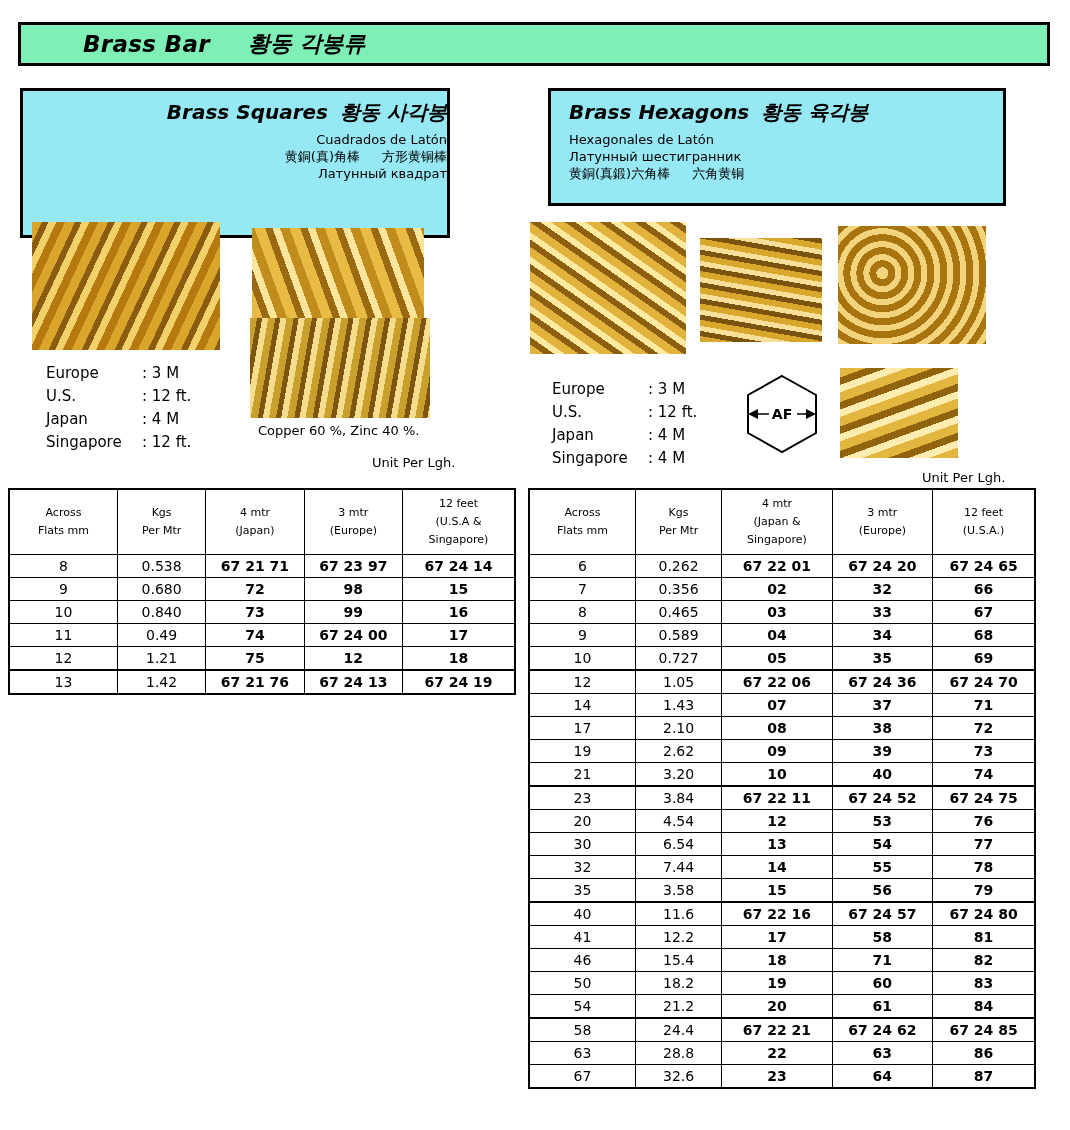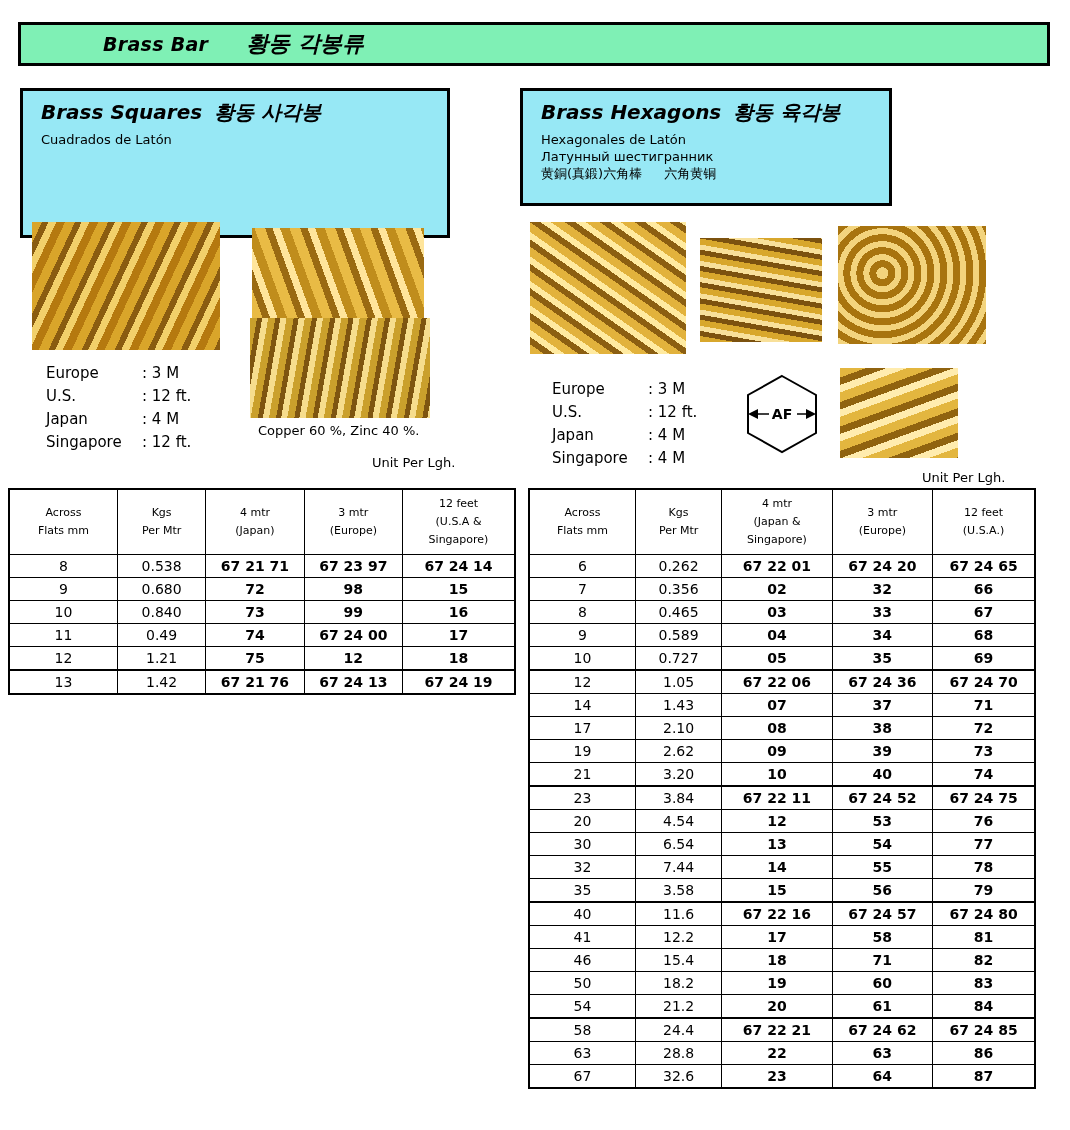--- a/index.html
+++ b/index.html
@@ -26,41 +26,40 @@
     background: #7ff0b5;
     border: 3px solid #000;
     box-sizing: border-box;
     display: flex;
     align-items: center;
     padding-left: 62px;
   }
   .banner-title-en {
     font-style: italic;
     font-weight: bold;
-    font-size: 19px;
+    font-size: 23px;
     letter-spacing: 0.3px;
-    margin-left: 20px;
   }
   .banner-title-kr {
     font-style: italic;
     font-weight: bold;
     font-size: 22px;
     margin-left: 38px;
   }
 
   
   .sec-head {
     position: absolute;
     border: 3px solid #000;
     box-sizing: border-box;
     background: #97e8f5;
     padding: 8px 0 6px 18px;
   }
-  .sec-head.left  { left: 20px;  top: 88px; width: 430px; height: 150px; }
-  .sec-head.right { left: 520px; top: 88px; width: 372px; height: 118px; }
+  .sec-head.left  { left: 20px;  top: 88px; width: 430px; height: 150px; text-align: right; }
+  .sec-head.right { left: 548px; top: 88px; width: 458px; height: 118px; }
 
   .sec-title {
     font-style: italic;
     font-weight: bold;
     font-size: 20px;
     margin-bottom: 5px;
     white-space: nowrap;
   }
   .sec-title .kr { margin-left: 12px; }
   .sec-sub {
@@ -171,20 +170,24 @@
 <div class="banner">
   <span class="banner-title-en">Brass Bar</span>
   <span class="banner-title-kr">황동 각봉류</span>
 </div>
 
 <div class="sec-head left">
   <div class="sec-title">
     <span>Brass Squares</span><span class="kr">황동 사각봉</span>
   </div>
   <div class="sec-sub">Cuadrados de Latón</div>
+  <div class="sec-sub">
+    <span>黄銅(真)角棒</span><span class="cjk2">方形黄铜棒</span>
+  </div>
+  <div class="sec-sub">Латунный квадрат</div>
 </div>
 
 <div class="sec-head right">
   <div class="sec-title">
     <span>Brass Hexagons</span><span class="kr">황동 육각봉</span>
   </div>
   <div class="sec-sub">Hexagonales de Latón</div>
   <div class="sec-sub">Латунный шестигранник</div>
   <div class="sec-sub">
     <span>黄銅(真鍛)六角棒</span><span class="cjk2">六角黄铜</span>

